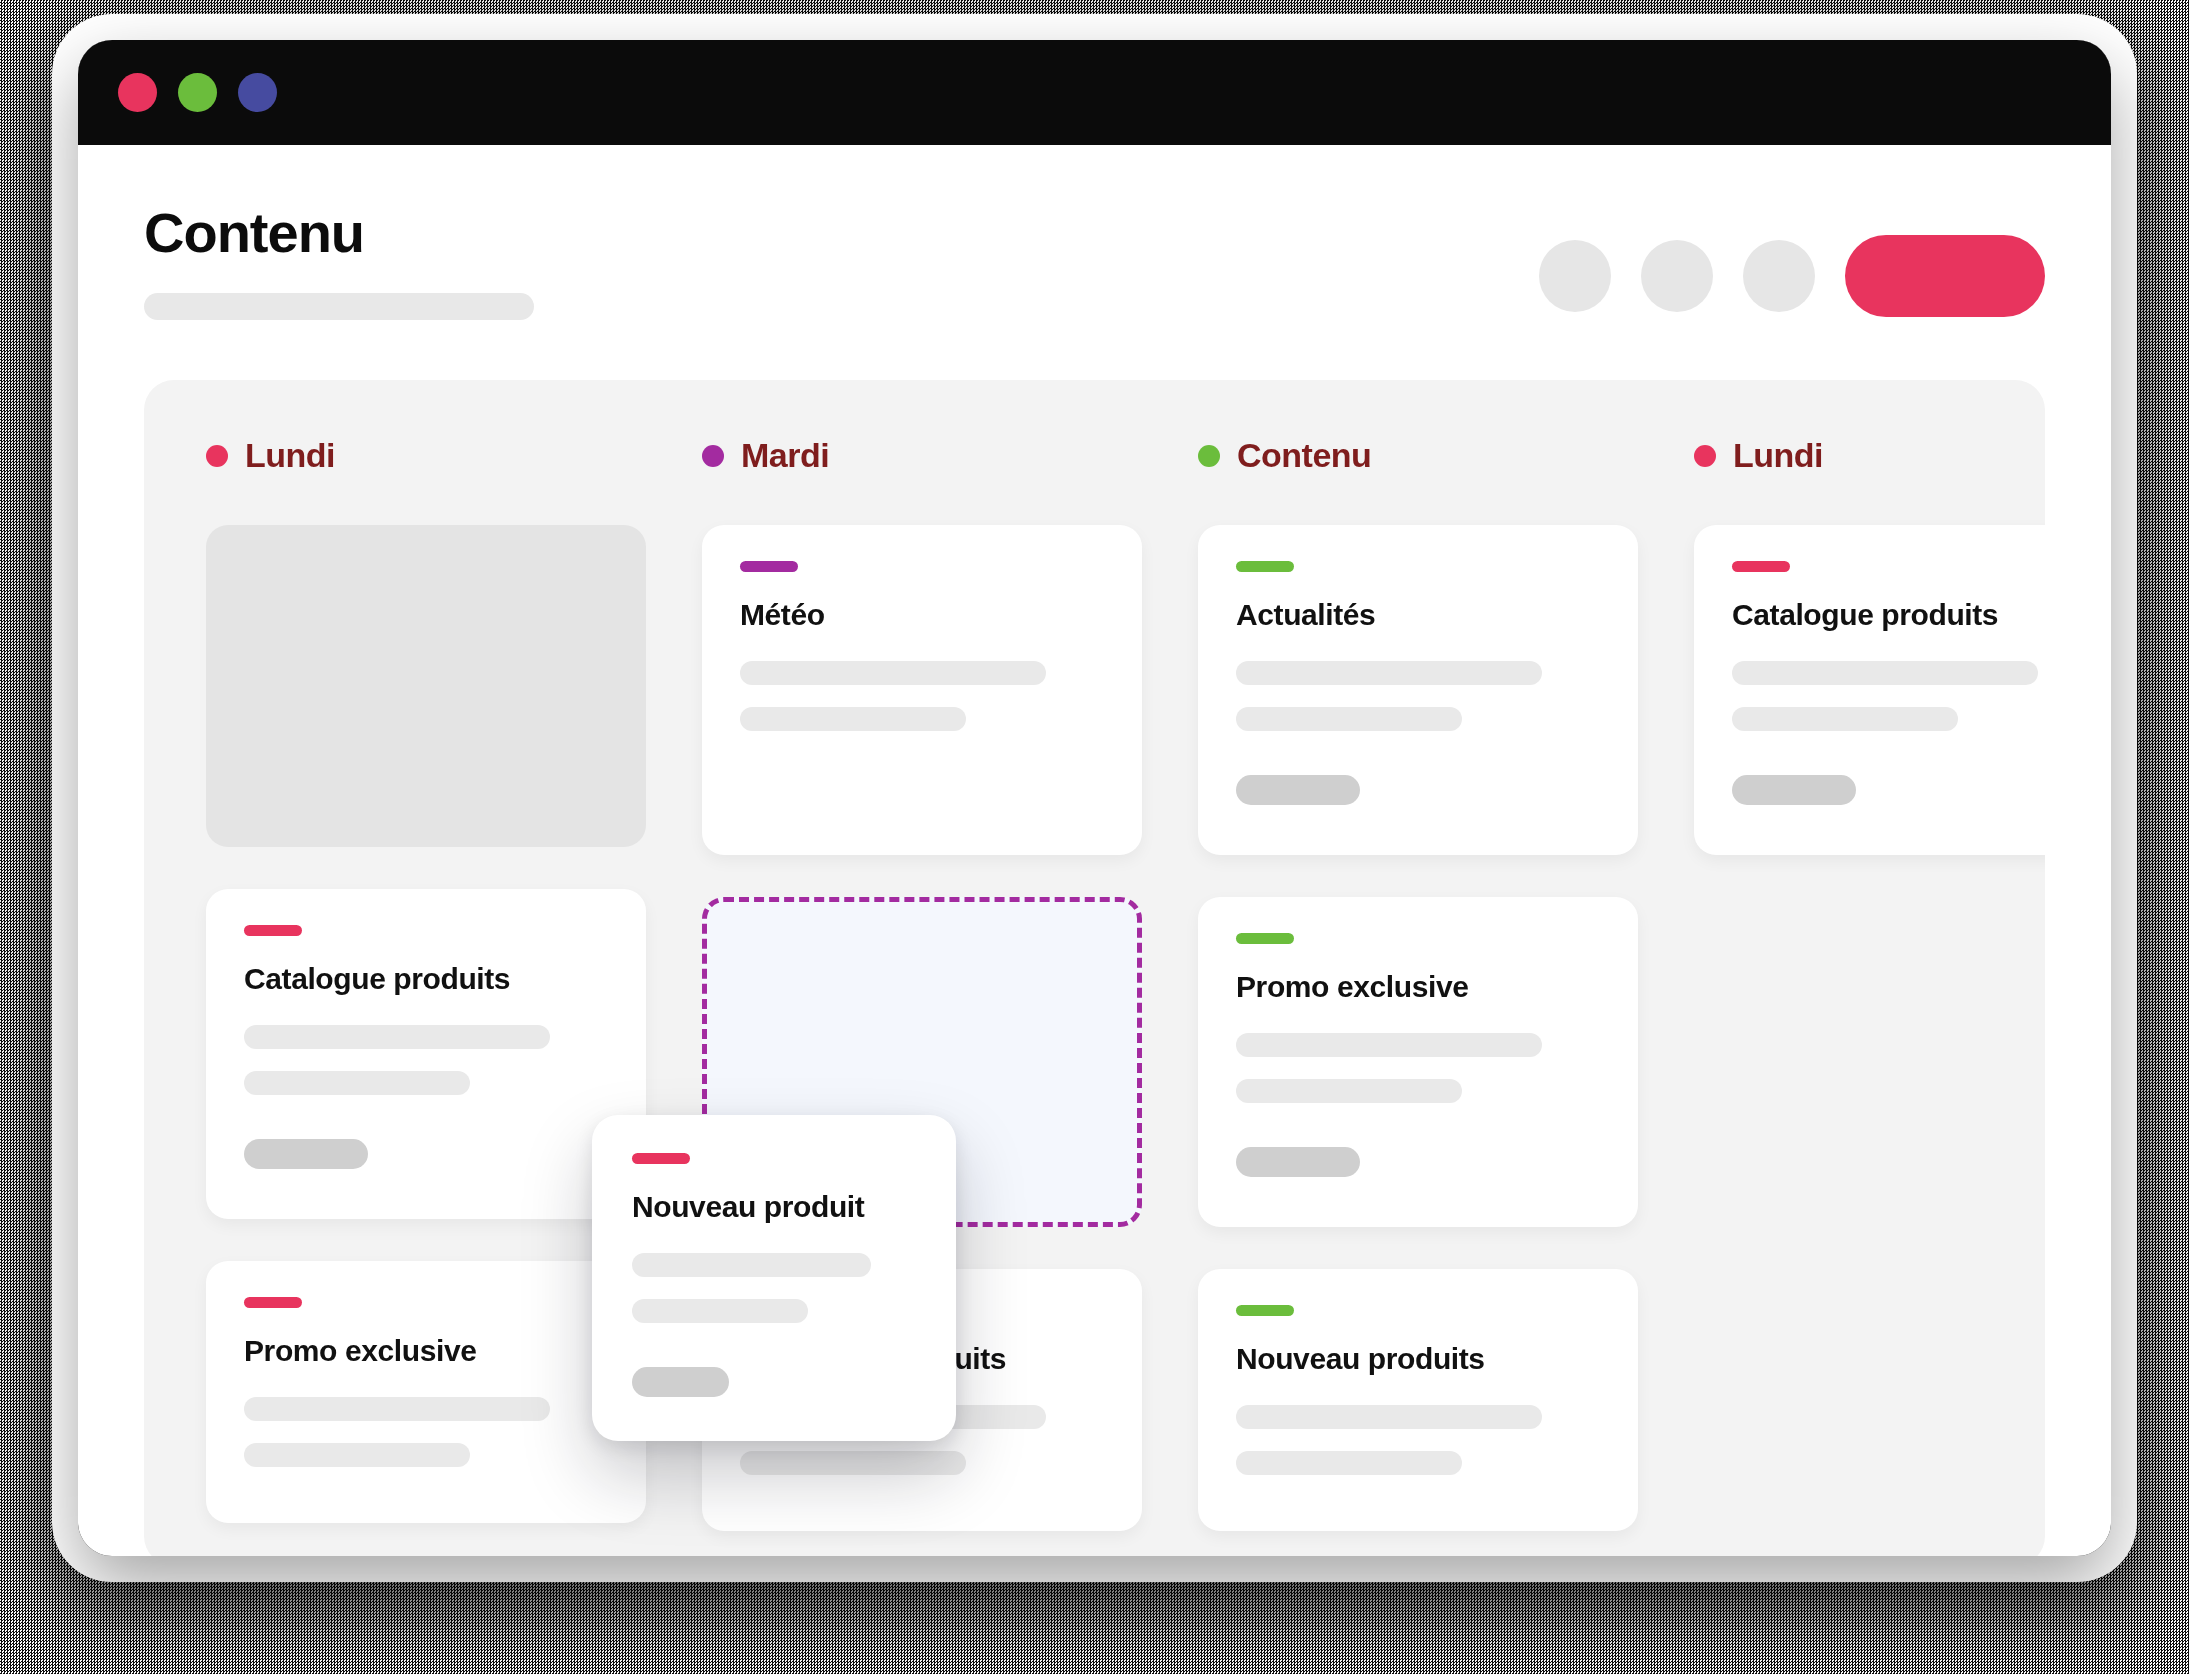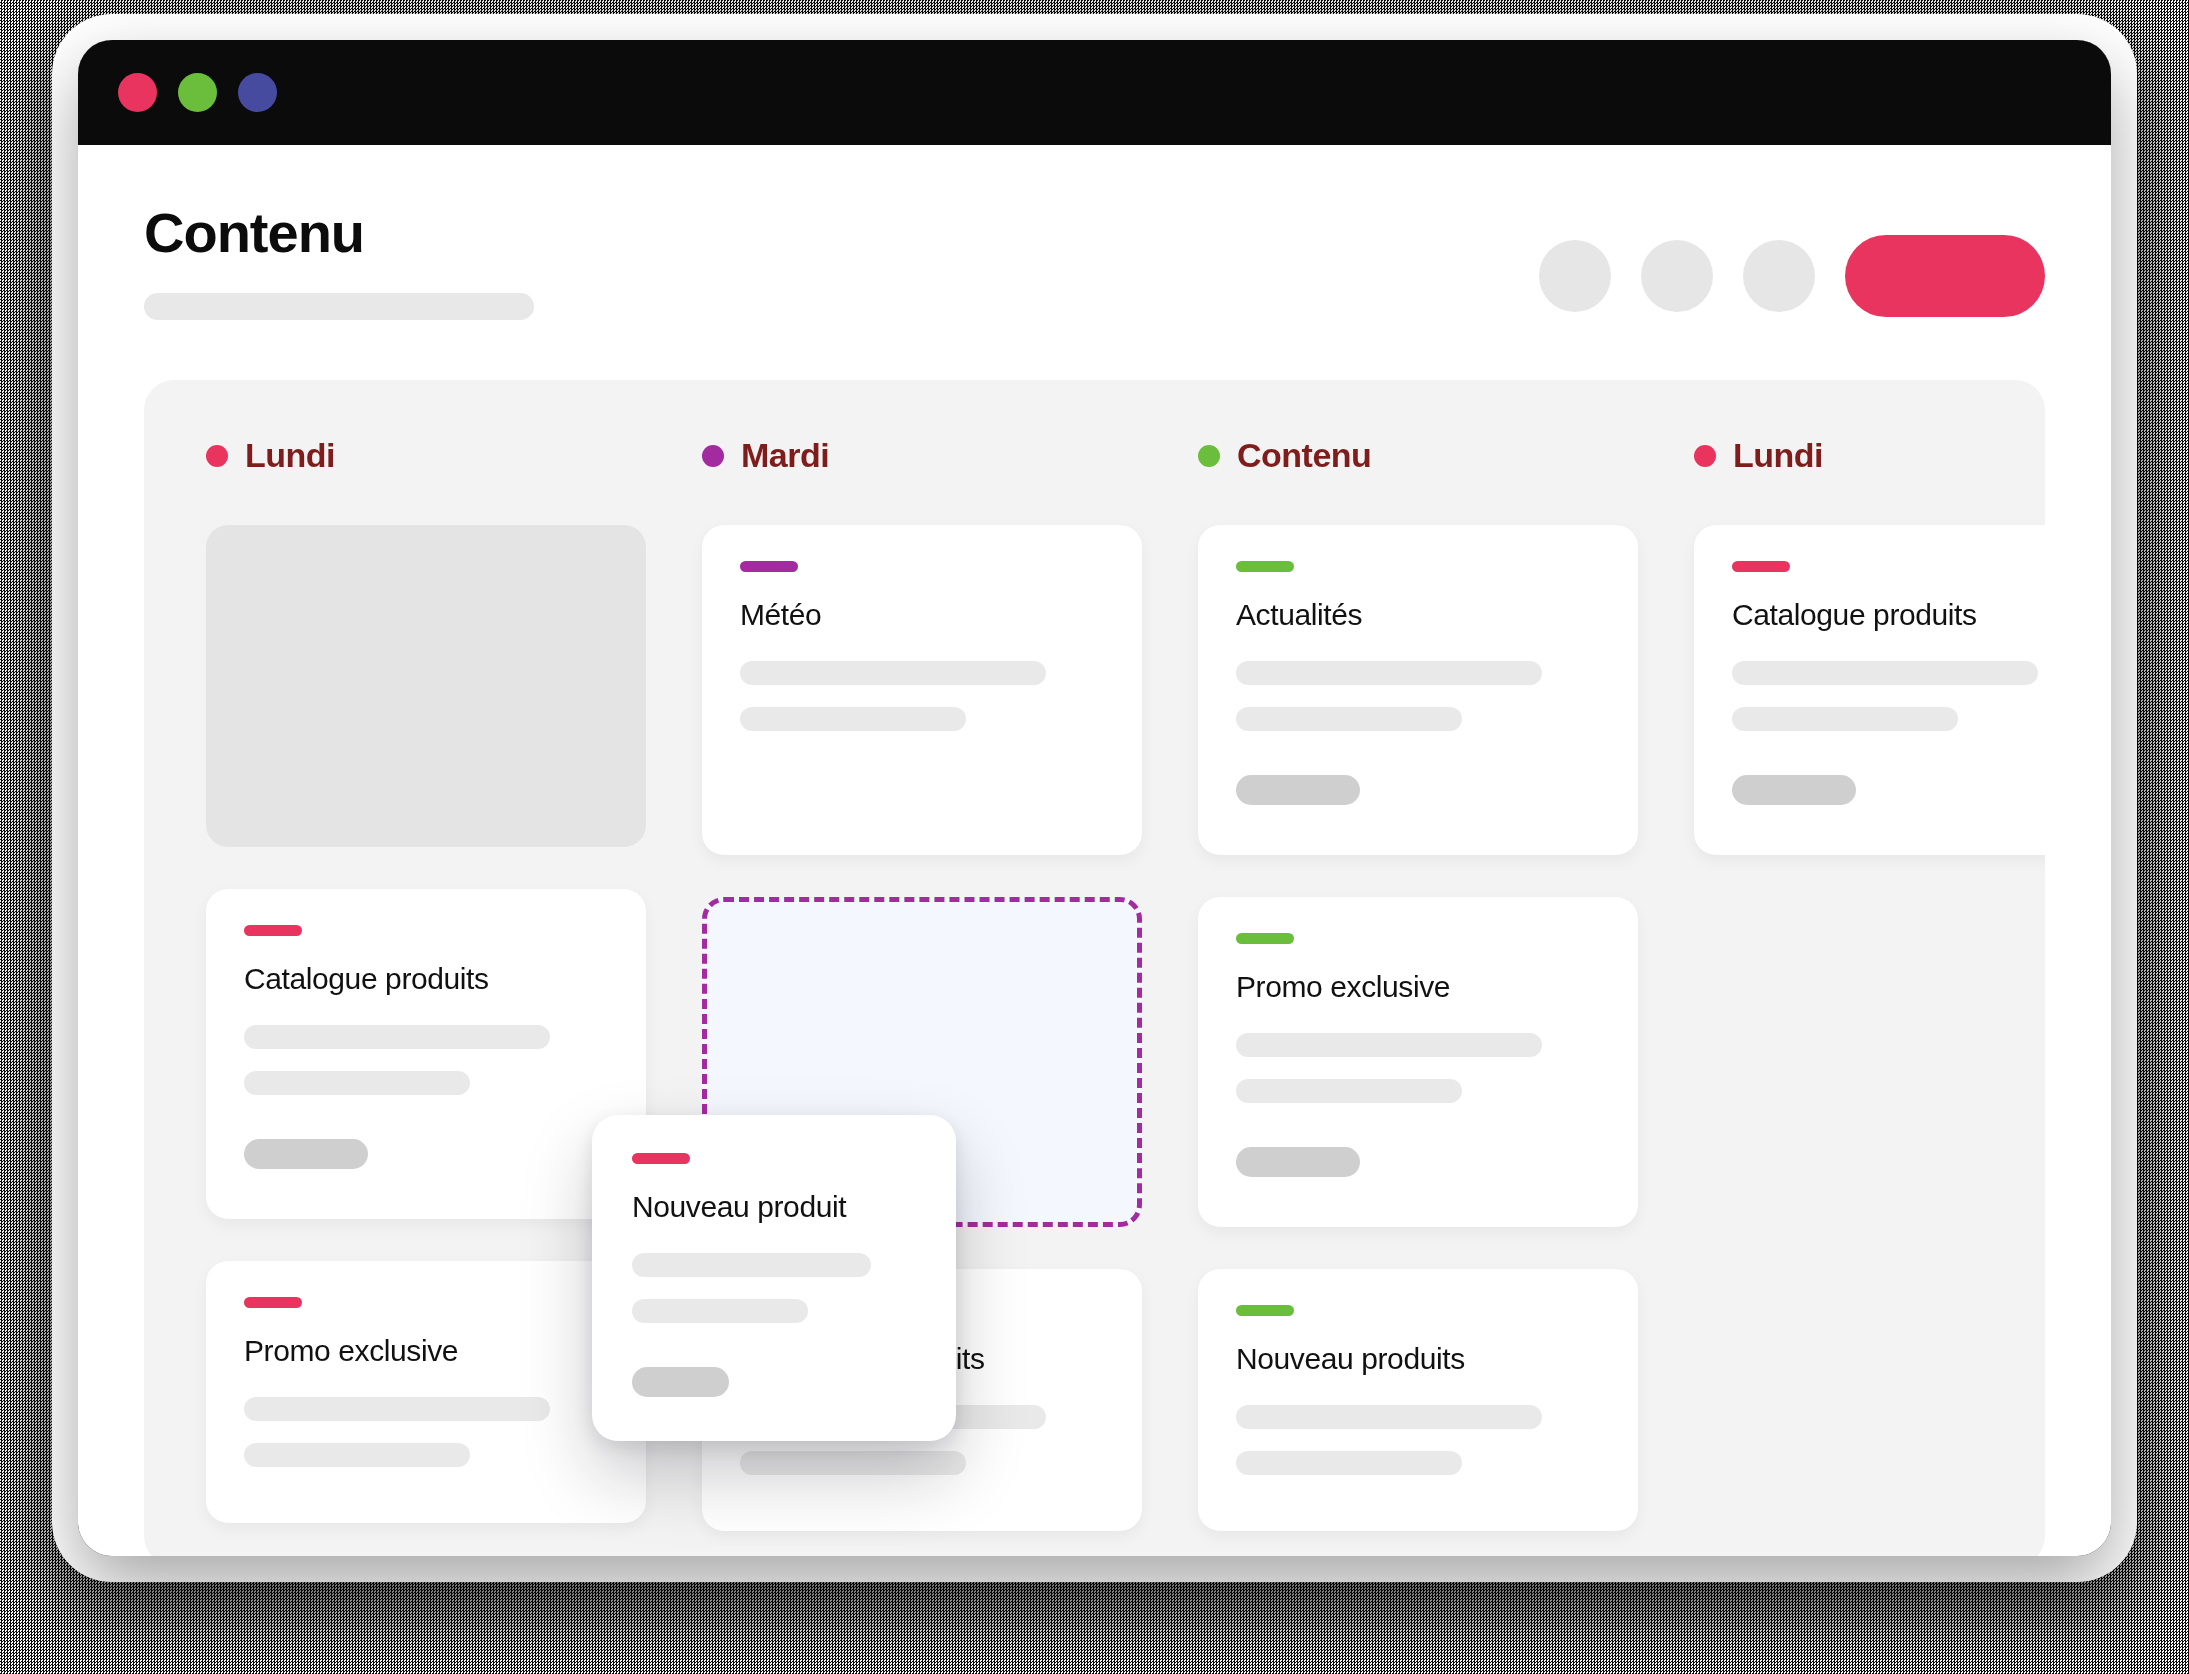--- a/index.html
+++ b/index.html
@@ -92,21 +92,21 @@
   
   .card{
     background:#ffffff;border-radius:22px;
     padding:36px 38px 40px 38px;
     margin-bottom:42px;
     box-shadow:0 6px 16px rgba(16,16,16,.05);
     box-sizing:border-box;
   }
   .card-accent{width:58px;height:11px;border-radius:6px;margin-bottom:26px;}
   .card-title{
-    font-size:30px;font-weight:400;color:#111;letter-spacing:-.4px;
+    font-size:30px;font-weight:700;color:#111;letter-spacing:-.4px;
     white-space:nowrap;line-height:1.15;margin-bottom:28px;
   }
   .ln{height:24px;border-radius:12px;background:#e9e9e9;margin-bottom:22px;}
   .ln.w-lg{width:84%;}
   .ln.w-md{width:62%;}
   .chip{height:30px;width:34%;border-radius:15px;background:#cfcfcf;margin-top:44px;}
 
   .card.tall{min-height:330px;}
   .card.short{padding-bottom:34px;}
 

